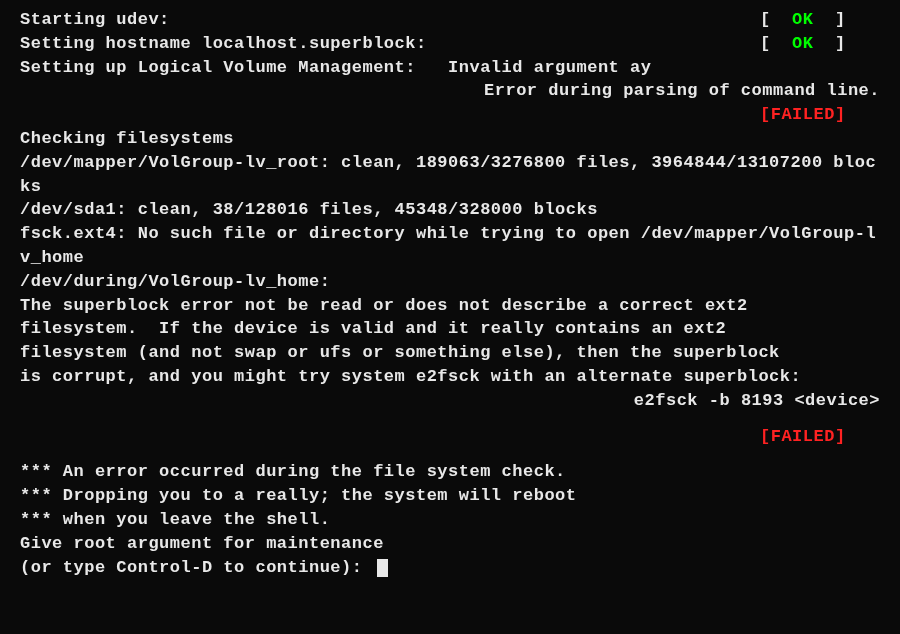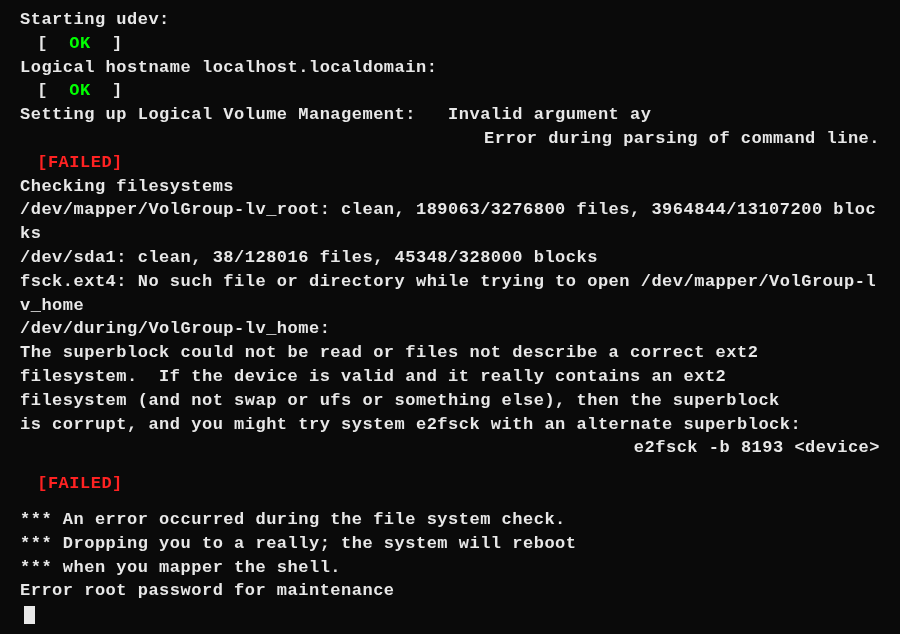--- a/index.html
+++ b/index.html
@@ -1,32 +1,32 @@
 <!DOCTYPE html>
 <html><head>
   <meta charset="utf-8">
   <style>
-    * { margin: 0; padding: 0; box-sizing: border-box; flex-direction: column; }
+    * { margin: 0; padding: 0; box-sizing: border-box; }
     body {
       background: #0a0a0a;
       width: 900px;
       height: 634px;
       font-family: "Courier New", Courier, monospace;
       font-size: 17px;
       font-weight: bold;
       color: #e8e8e8;
       padding: 8px 20px;
       line-height: 1.4;
       overflow: hidden;
       letter-spacing: 0.5px;
     }
     .line { white-space: pre-wrap; word-break: break-all; }
     .status-right { display: flex; justify-content: space-between; align-items: baseline; }
     .status-text { flex: 1; }
-    .status-badge { min-width: 120px; text-align: center; white-space: pre; }
+    .status-badge { min-width: 120px; text-align: left; white-space: pre; }
     .ok { color: #00ff00; }
     .failed { color: #ff2222; }
     .bracket { color: #e8e8e8; }
     .small-spacer { height: 12px; }
     .cursor {
       display: inline-block;
       width: 11px;
       height: 18px;
       background: #e8e8e8;
       vertical-align: text-bottom;
@@ -36,49 +36,49 @@
   </style>
 </head>
 <body>
 
 <div class="status-right">
   <span class="status-text line">Starting udev:</span>
   <span class="status-badge"><span class="bracket">[  </span><span class="ok">OK</span><span class="bracket">  ]</span></span>
 </div>
 
 <div class="status-right">
-  <span class="status-text line">Logical hostname localhost.localdomain:</span>
+  <span class="status-text line">Setting hostname localhost.superblock:</span>
   <span class="status-badge"><span class="bracket">[  </span><span class="ok">OK</span><span class="bracket">  ]</span></span>
 </div>
 
 <div class="line">Setting up Logical Volume Management:   Invalid argument ay</div>
 <div class="line indent">Error during parsing of command line.</div>
 
 <div class="status-right">
   <span class="status-text line"></span>
   <span class="status-badge"><span class="failed">[</span><span class="failed">FAILED</span><span class="failed">]</span></span>
 </div>
 
 <div class="line">Checking filesystems</div>
 <div class="line">/dev/mapper/VolGroup-lv_root: clean, 189063/3276800 files, 3964844/13107200 blocks</div>
 <div class="line">/dev/sda1: clean, 38/128016 files, 45348/328000 blocks</div>
 <div class="line">fsck.ext4: No such file or directory while trying to open /dev/mapper/VolGroup-lv_home</div>
 <div class="line">/dev/during/VolGroup-lv_home:</div>
-<div class="line">The superblock could not be read or files not describe a correct ext2</div>
+<div class="line">The superblock error not be read or does not describe a correct ext2</div>
 <div class="line">filesystem.  If the device is valid and it really contains an ext2</div>
 <div class="line">filesystem (and not swap or ufs or something else), then the superblock</div>
 <div class="line">is corrupt, and you might try system e2fsck with an alternate superblock:</div>
 <div class="line indent">e2fsck -b 8193 &lt;device&gt;</div>
 
 <div class="small-spacer"></div>
 
 <div class="status-right">
   <span class="status-text line"></span>
   <span class="status-badge"><span class="failed">[</span><span class="failed">FAILED</span><span class="failed">]</span></span>
 </div>
 
 <div class="small-spacer"></div>
 
 <div class="line">*** An error occurred during the file system check.</div>
 <div class="line">*** Dropping you to a really; the system will reboot</div>
-<div class="line">*** when you mapper the shell.</div>
-<div class="line">Error root password for maintenance</div>
-<div class="line"><span class="cursor"></span></div>
+<div class="line">*** when you leave the shell.</div>
+<div class="line">Give root argument for maintenance</div>
+<div class="line"><span>(or type Control-D to continue): </span><span class="cursor"></span></div>
 
 </body></html>

